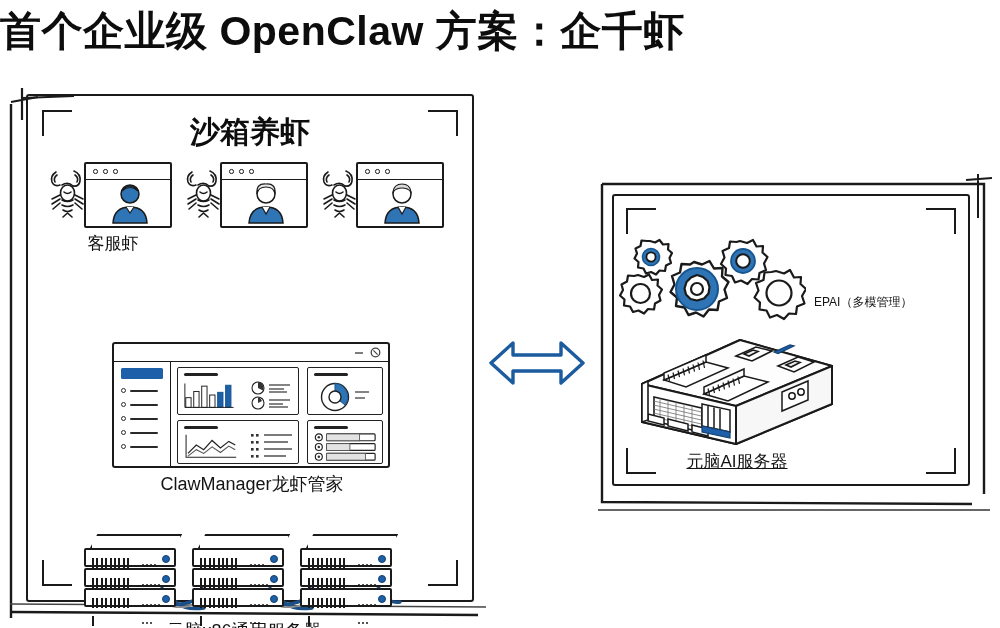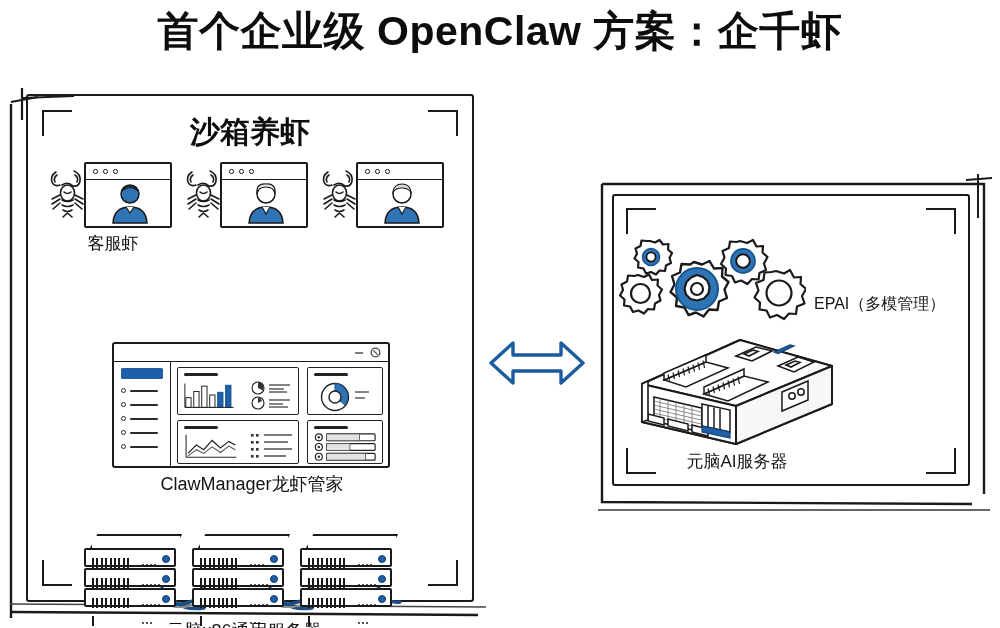--- a/index.html
+++ b/index.html
@@ -10,21 +10,21 @@
     font-family:"Liberation Sans","DejaVu Sans",sans-serif;
     color:#111;
     overflow:hidden;
     position:relative;
   }
   .page{position:absolute;inset:0;}
 
   
   #main-title{
     position:absolute;left:0;top:4px;width:1000px;
-    text-align:center;
+    text-align:left;
     font-size:41px;
     font-weight:bold;
     letter-spacing:0.5px;
     color:#0d0d0d;
     white-space:nowrap;
   }
 
   
   .frame-outer, .frame-mid{
     position:absolute;
@@ -126,22 +126,22 @@
     background:#1d5fa8;border:1.4px solid #13406f;box-sizing:border-box;
   }
 
   
   #exchange-arrow{position:absolute;left:487px;top:331px;width:100px;height:64px;}
 
   
   #gears{position:absolute;left:24px;top:62px;width:190px;height:104px;}
   #ai-server{position:absolute;left:40px;top:150px;width:208px;height:130px;}
   #right-label-1{left:210px;top:78px;width:190px;font-size:17px;text-align:left;}
-  #right-label-2{left:222px;top:122px;width:185px;font-size:16px;text-align:left;}
-  #ai-server-cap{left:20px;top:278px;width:250px;font-size:17px;}
+  #right-label-2{left:222px;top:122px;width:185px;font-size:12px;text-align:left;}
+  #ai-server-cap{left:20px;top:278px;width:250px;font-size:17px;text-decoration:underline;}
   #dashboard-cap{left:-10px;top:130px;width:300px;font-size:18px;}
   #servers-cap{left:-20px;top:96px;width:360px;font-size:18px;line-height:23px;}
 </style>
 </head>
 <body>
 
 <div class="page">
 
   <div id="main-title">首个企业级 OpenClaw 方案：企千虾</div>
 

